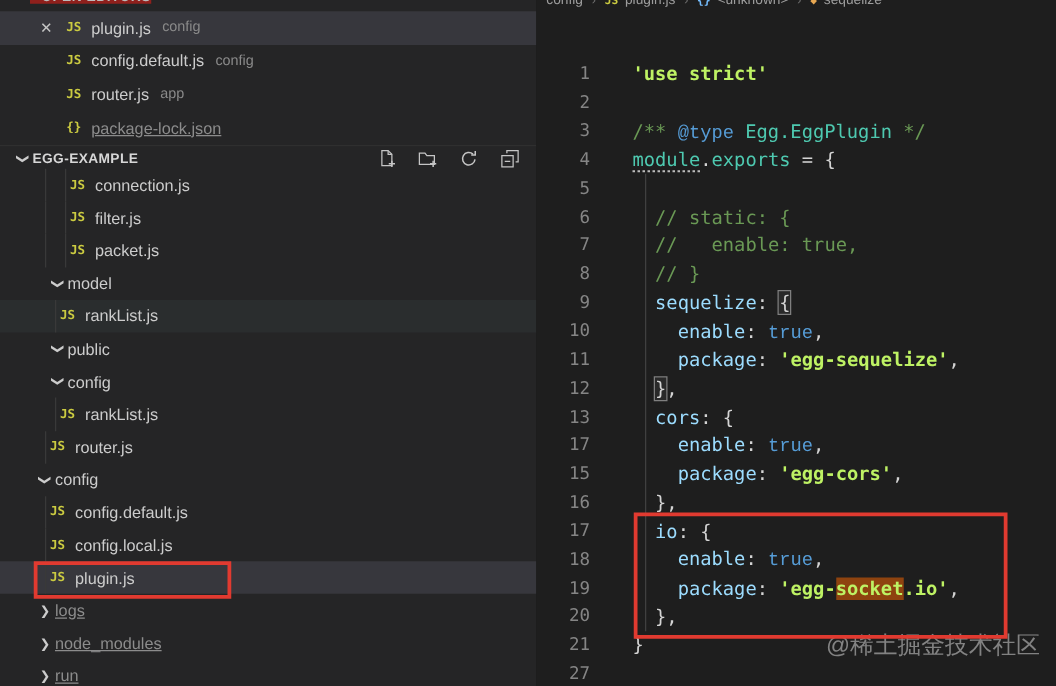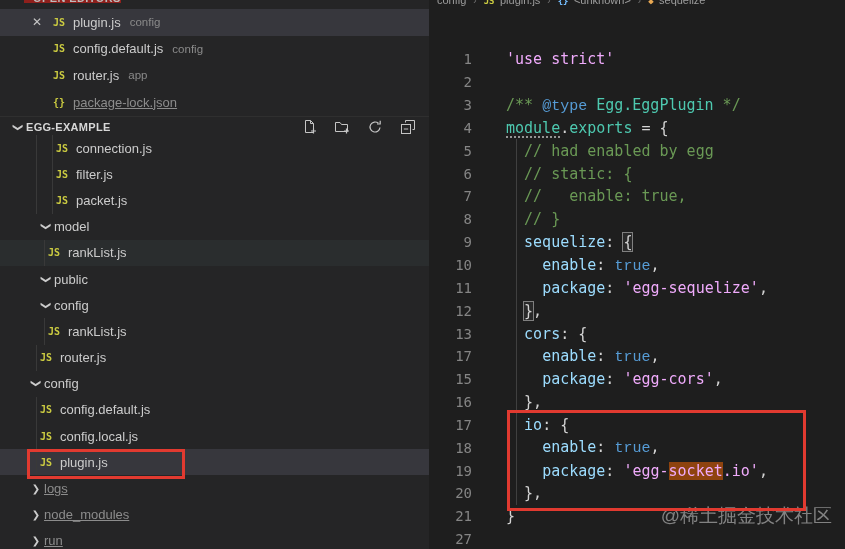--- a/index.html
+++ b/index.html
@@ -46,21 +46,21 @@
   .bc-glyph{font-family:"DejaVu Sans Mono",monospace;font-size:9px;font-weight:bold;}
   .bc-glyph.js{color:#cbcb41;}
   .bc-glyph.obj{color:#75beff;}
   .bc-glyph.field{color:#e8a853;}
 
   #indent-guide-1{position:absolute;left:87px;top:139px;width:1px;height:366px;background:#404040;}
   #code{position:absolute;top:48px;left:0;right:0;font-family:"DejaVu Sans Mono",monospace;}
   .cl{height:22.85px;display:flex;align-items:center;}
   .ln{width:43px;text-align:right;font-size:14px;color:#858585;flex:none;}
   .ct{margin-left:34px;white-space:pre;font-size:15px;}
-  .c-str{color:#f0abfc;} .c-cmt{color:#6a9955;} .c-kw{color:#569cd6;font-family:Liberation Mono, monospace;}
+  .c-str{color:#bef264;font-weight:bold;} .c-cmt{color:#6a9955;} .c-kw{color:#569cd6;font-family:Liberation Mono, monospace;}
   .c-prop{color:#9cdcfe;} .c-teal{color:#4ec9b0;} .c-pun{color:#d4d4d4;}
   .tok-box{outline:1px solid #7f7f7f;background:rgba(120,120,120,.12);}
   .tok-hl{background:#8e430f;}
   .tok-u{text-decoration:underline dotted #bdbdbd;text-underline-offset:4px;}
 
   #code-redbox{left:78px;top:410px;width:293px;height:95px;}
   #watermark{position:absolute;top:503px;right:13px;font-size:19px;color:#9c9c9c;opacity:.8;}
 </style>
 </head>
 <body style="--accent-red: #e13a30;">
@@ -243,21 +243,20 @@
       <div class="cl">
         <span class="ln">3</span>
         <span class="ct"><span class="c-cmt">/** </span><span class="c-kw">@type</span><span class="c-cmt"> </span><span class="c-teal">Egg.EggPlugin</span><span class="c-cmt"> */</span></span>
       </div>
       <div class="cl">
         <span class="ln">4</span>
         <span class="ct"><span class="c-teal tok-u">module</span><span class="c-pun">.</span><span class="c-teal">exports</span><span class="c-pun"> = {</span></span>
       </div>
       <div class="cl">
         <span class="ln">5</span>
-        <span class="ct"><span class="c-cmt">  // had enabled by egg</span></span>
       </div>
       <div class="cl">
         <span class="ln">6</span>
         <span class="ct"><span class="c-cmt">  // static: {</span></span>
       </div>
       <div class="cl">
         <span class="ln">7</span>
         <span class="ct"><span class="c-cmt">  //   enable: true,</span></span>
       </div>
       <div class="cl">

